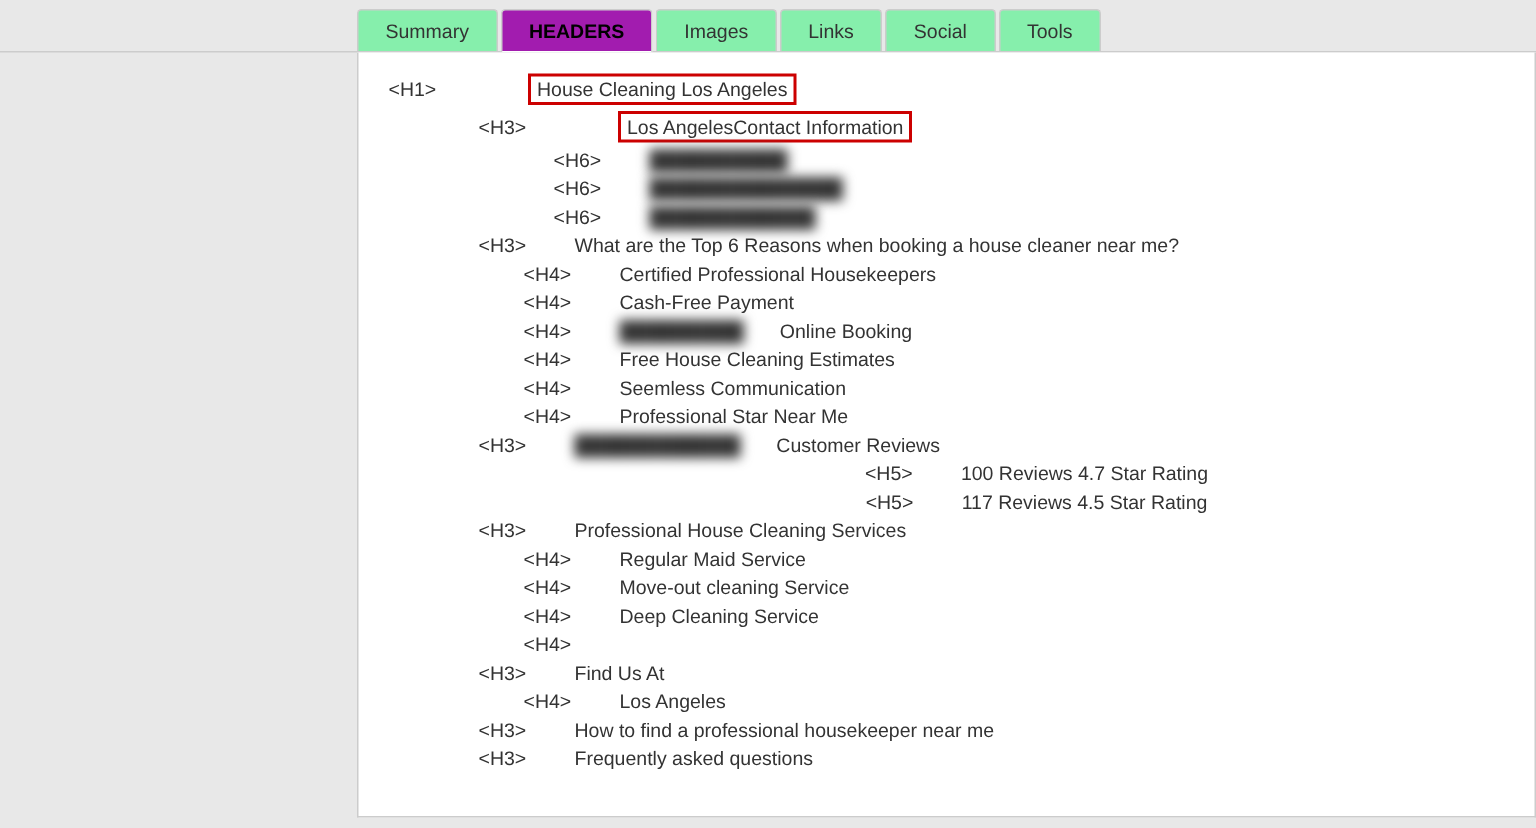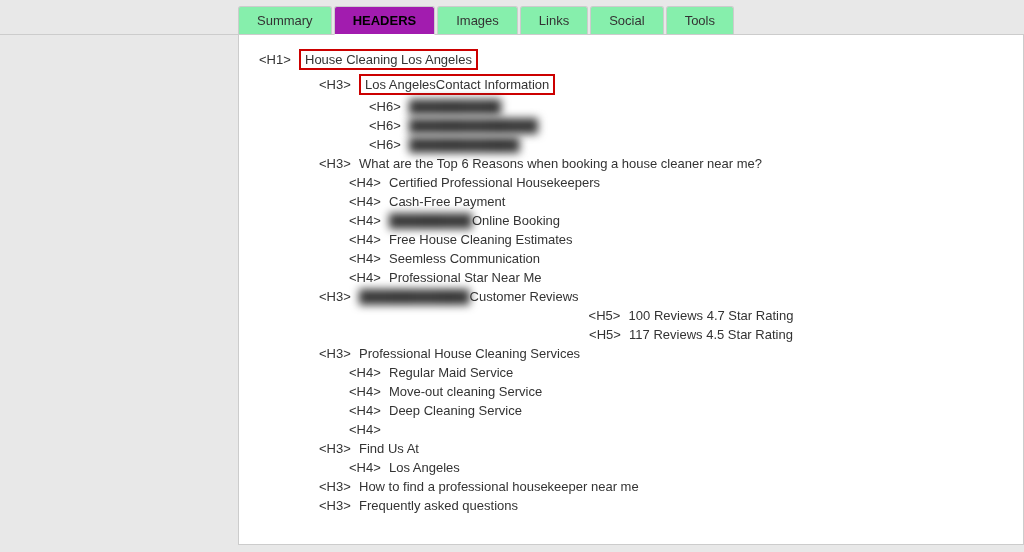--- a/index.html
+++ b/index.html
@@ -44,31 +44,33 @@
       margin-left: 238px;
       padding: 10px 20px 20px 20px;
       min-height: 510px;
       border: 1px solid #ccc;
       border-top: none;
     }
     .header-line {
       display: flex;
       align-items: baseline;
       margin: 4px 0;
+      gap: 24px;
     }
     .tag {
       color: #333;
       font-size: 13px;
       white-space: nowrap;
       min-width: 40px;
     }
     .highlighted-box {
       border: 2px solid #cc0000;
       display: inline-block;
       padding: 1px 4px;
+      margin-left: 29px;
     }
     .h1-line { padding-left: 0px; }
     .h2-line { padding-left: 30px; }
     .h3-line { padding-left: 60px; }
     .h4-line { padding-left: 90px; }
     .h5-line { padding-left: 120px; justify-content: center; }
     .h6-line { padding-left: 110px; }
 
     .blurred {
       filter: blur(4px);

